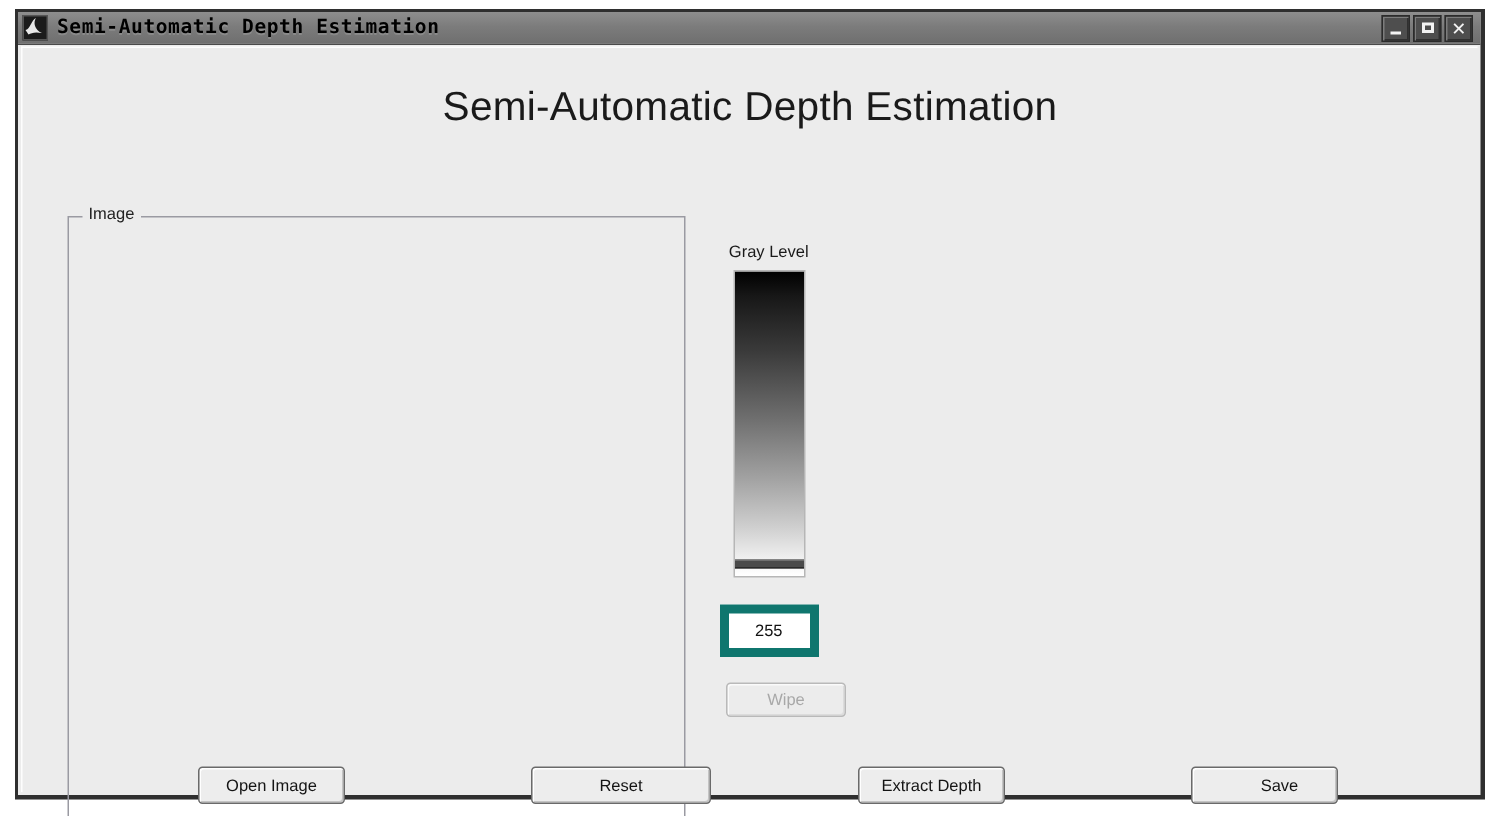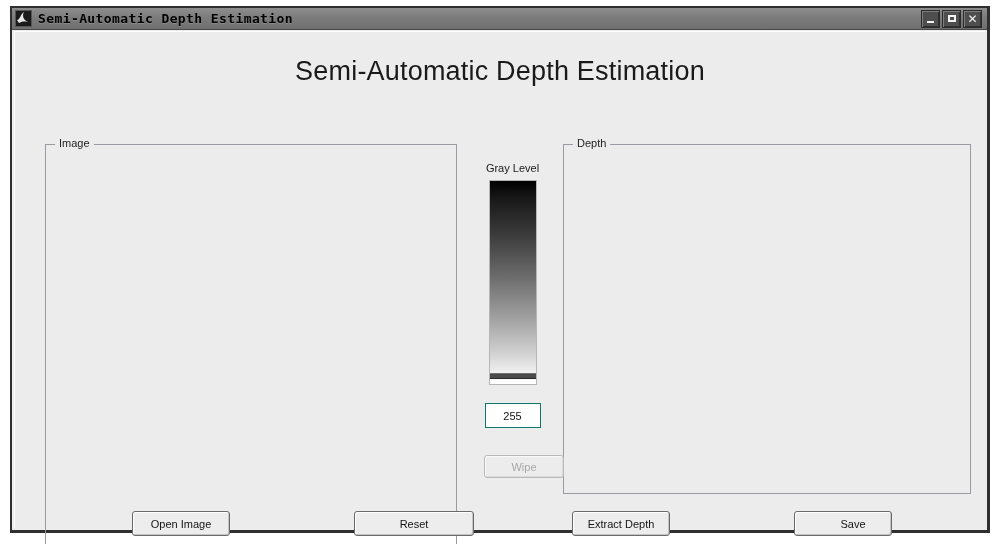--- a/index.html
+++ b/index.html
@@ -187,21 +187,21 @@
     bottom: 6px;
     background: #4a4a4a;
     border-top: 1px solid #6f6f6f;
     border-bottom: 1px solid #2a2a2a;
   }
   .value-box {
     margin: 18px auto 0 auto;
     width: 54px;
     height: 23px;
     background: #ffffff;
-    border: 1px solid #0f766e;
+    border: 6px solid #0f766e;
     display: flex;
     align-items: center;
     justify-content: center;
     font-size: 11px;
     color: #111;
     font-family: "Liberation Sans", sans-serif;
   }
 
   
   .btn {
@@ -257,23 +257,20 @@
   </div>
 
   <div class="client">
 
     <div class="page-title">Semi-Automatic Depth Estimation</div>
 
     <div class="groupbox" id="image-panel">
       <div class="gb-label">Image</div>
     </div>
 
-    <div class="groupbox" id="depth-panel">
-      <div class="gb-label">Depth</div>
-    </div>
 
     <div class="gray-col">
       <div class="gray-label">Gray Level</div>
 
       <div class="slider-wrap">
         <div class="slider-track"></div>
         <div class="slider-thumb"></div>
       </div>
 
       <div class="value-box">255</div>

